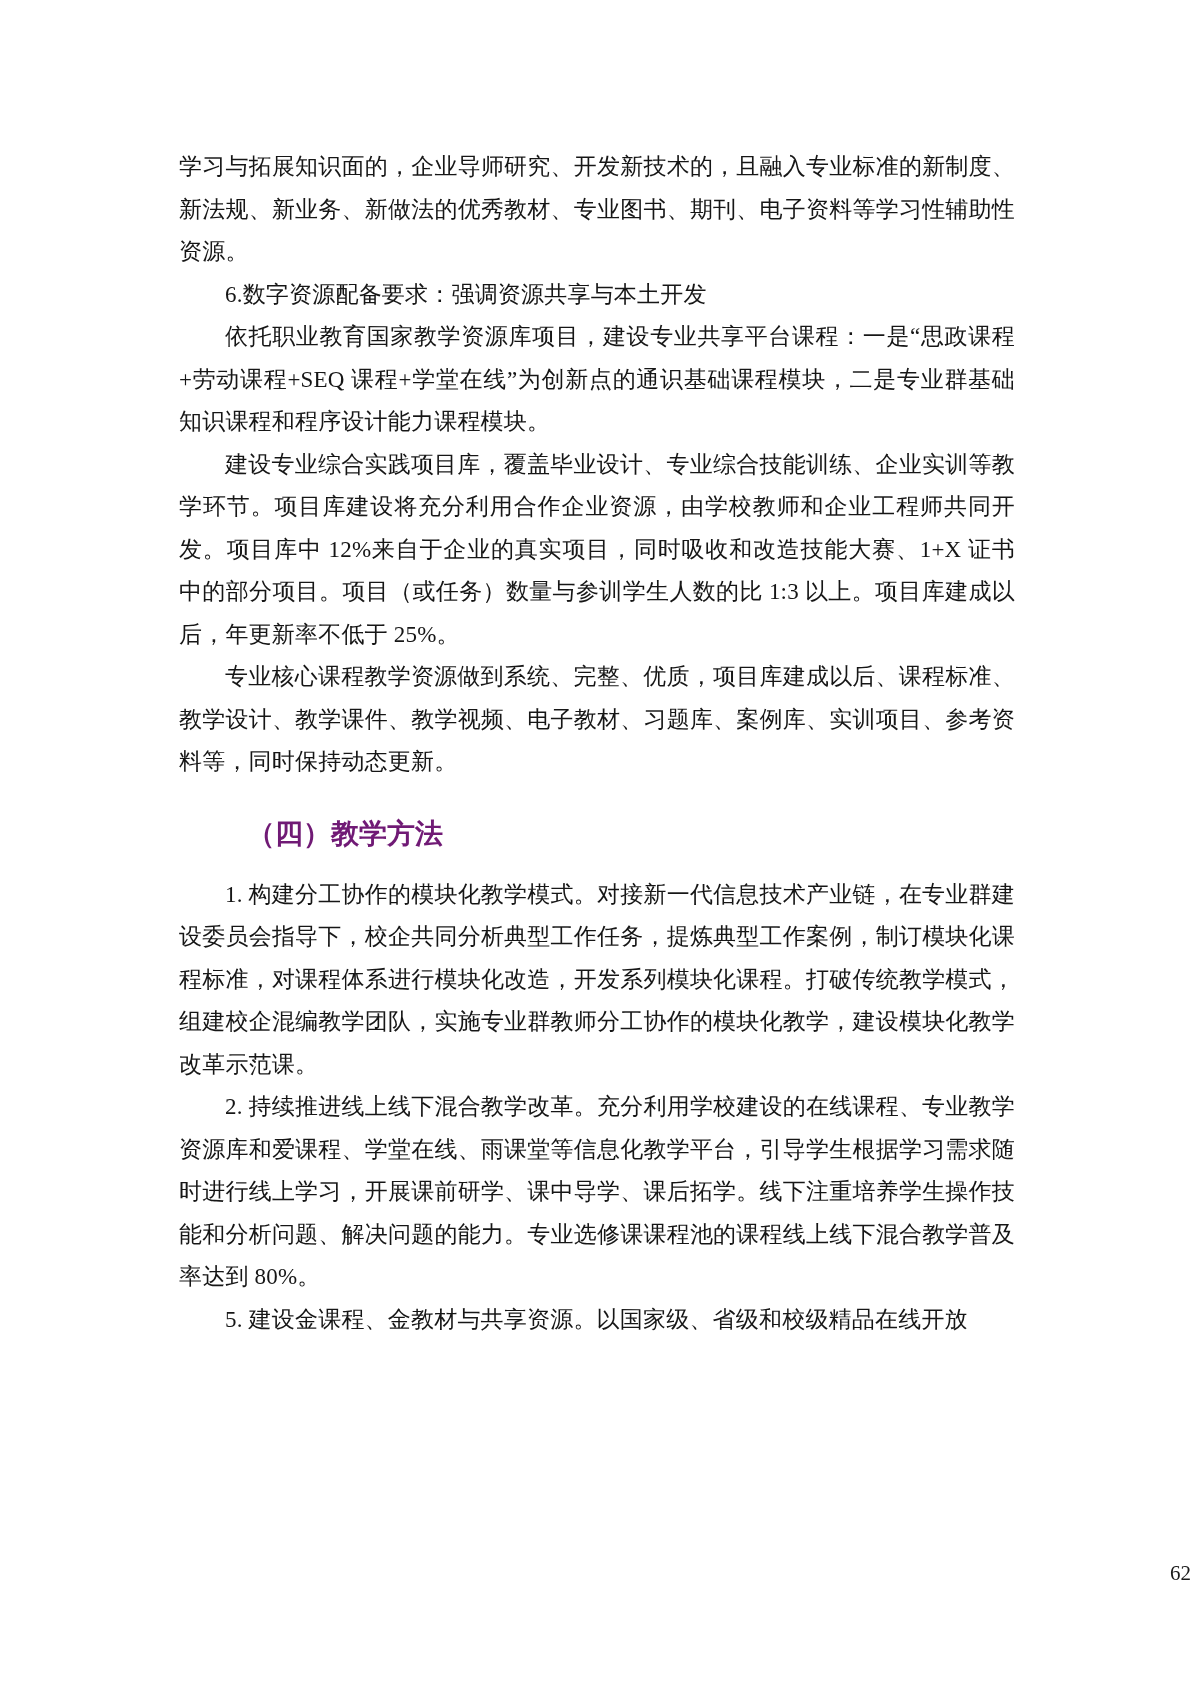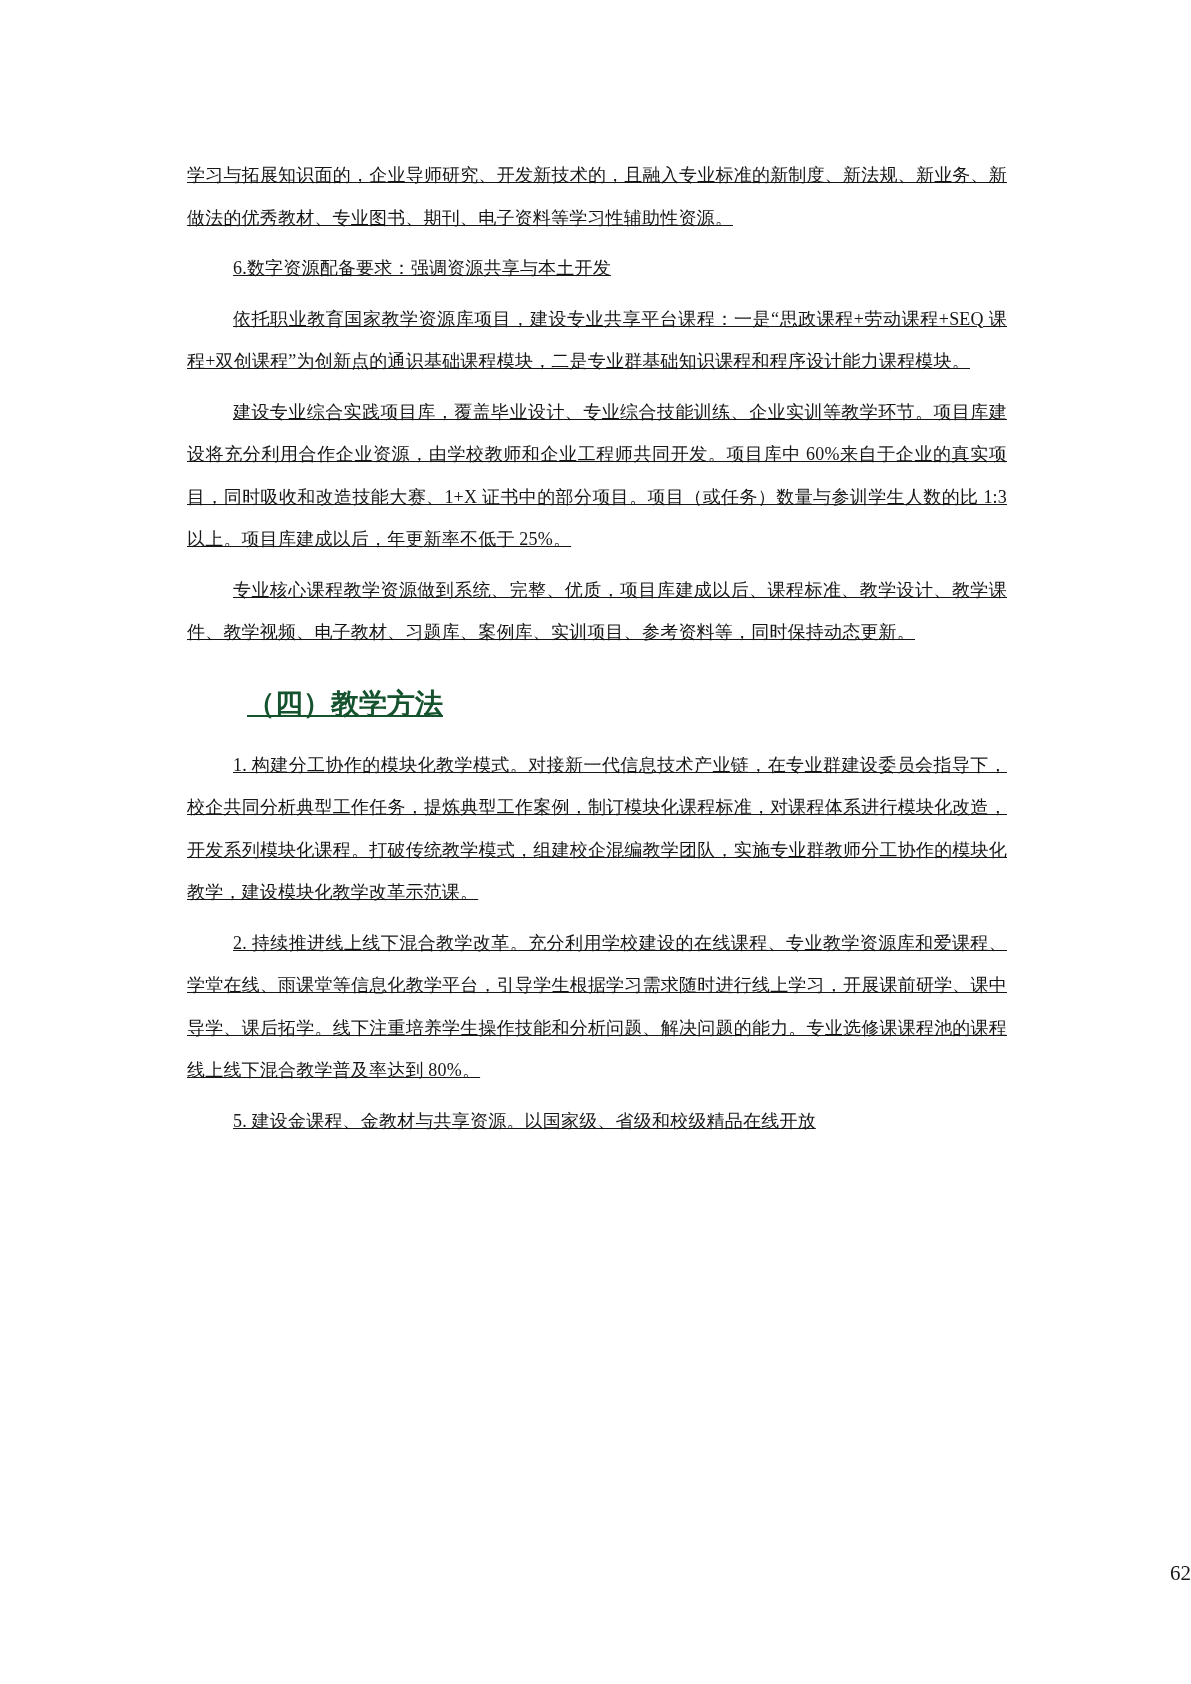--- a/index.html
+++ b/index.html
@@ -16,63 +16,61 @@
     font-family: "Liberation Serif", serif;
     color: #161616;
   }
   .content {
     position: absolute;
     left: 179px;
     top: 146px;
     width: 836px;
   }
   .content p.body {
-    margin: 8px;
-    font-size: 18px;
+    margin: 0;
+    font-size: 23px;
     line-height: 42.5px;
     text-align: justify;
     text-justify: inter-character;
     letter-spacing: 0.2px;
     word-break: break-all;
-    text-decoration: underline;
   }
   .content p.indent {
     text-indent: 46px;
   }
   .content h2.heading {
     margin: 26px 0 16px 0;
     font-family: "Liberation Sans", sans-serif;
     font-weight: 700;
     font-size: 28px;
     line-height: 48px;
     text-indent: 68px;
-    color: #14532d;
-    text-decoration: underline;
+    color: #701a75;
   }
   .page-number {
     position: absolute;
     left: 0;
     top: 1560px;
     width: 100%;
     text-align: right;
     font-size: 21px;
     line-height: 26px;
     font-family: "Liberation Serif", serif;
     color: #1a1a1a;
   }
 </style>
 </head>
 <body>
 
 <div class="page">
   <main class="content">
     <p class="body">学习与拓展知识面的，企业导师研究、开发新技术的，且融入专业标准的新制度、新法规、新业务、新做法的优秀教材、专业图书、期刊、电子资料等学习性辅助性资源。</p>
     <p class="body indent">6.数字资源配备要求：强调资源共享与本土开发</p>
-    <p class="body indent">依托职业教育国家教学资源库项目，建设专业共享平台课程：一是“思政课程+劳动课程+SEQ 课程+双创课程”为创新点的通识基础课程模块，二是专业群基础知识课程和程序设计能力课程模块。</p>
-    <p class="body indent">建设专业综合实践项目库，覆盖毕业设计、专业综合技能训练、企业实训等教学环节。项目库建设将充分利用合作企业资源，由学校教师和企业工程师共同开发。项目库中 60%来自于企业的真实项目，同时吸收和改造技能大赛、1+X 证书中的部分项目。项目（或任务）数量与参训学生人数的比 1:3 以上。项目库建成以后，年更新率不低于 25%。</p>
+    <p class="body indent">依托职业教育国家教学资源库项目，建设专业共享平台课程：一是“思政课程+劳动课程+SEQ 课程+学堂在线”为创新点的通识基础课程模块，二是专业群基础知识课程和程序设计能力课程模块。</p>
+    <p class="body indent">建设专业综合实践项目库，覆盖毕业设计、专业综合技能训练、企业实训等教学环节。项目库建设将充分利用合作企业资源，由学校教师和企业工程师共同开发。项目库中 12%来自于企业的真实项目，同时吸收和改造技能大赛、1+X 证书中的部分项目。项目（或任务）数量与参训学生人数的比 1:3 以上。项目库建成以后，年更新率不低于 25%。</p>
     <p class="body indent">专业核心课程教学资源做到系统、完整、优质，项目库建成以后、课程标准、教学设计、教学课件、教学视频、电子教材、习题库、案例库、实训项目、参考资料等，同时保持动态更新。</p>
     <h2 class="heading">（四）教学方法</h2>
     <p class="body indent">1. 构建分工协作的模块化教学模式。对接新一代信息技术产业链，在专业群建设委员会指导下，校企共同分析典型工作任务，提炼典型工作案例，制订模块化课程标准，对课程体系进行模块化改造，开发系列模块化课程。打破传统教学模式，组建校企混编教学团队，实施专业群教师分工协作的模块化教学，建设模块化教学改革示范课。</p>
     <p class="body indent">2. 持续推进线上线下混合教学改革。充分利用学校建设的在线课程、专业教学资源库和爱课程、学堂在线、雨课堂等信息化教学平台，引导学生根据学习需求随时进行线上学习，开展课前研学、课中导学、课后拓学。线下注重培养学生操作技能和分析问题、解决问题的能力。专业选修课课程池的课程线上线下混合教学普及率达到 80%。</p>
     <p class="body indent">5. 建设金课程、金教材与共享资源。以国家级、省级和校级精品在线开放</p>
   </main>
   <footer class="page-number">62</footer>
 </div>
 
 </body></html>

